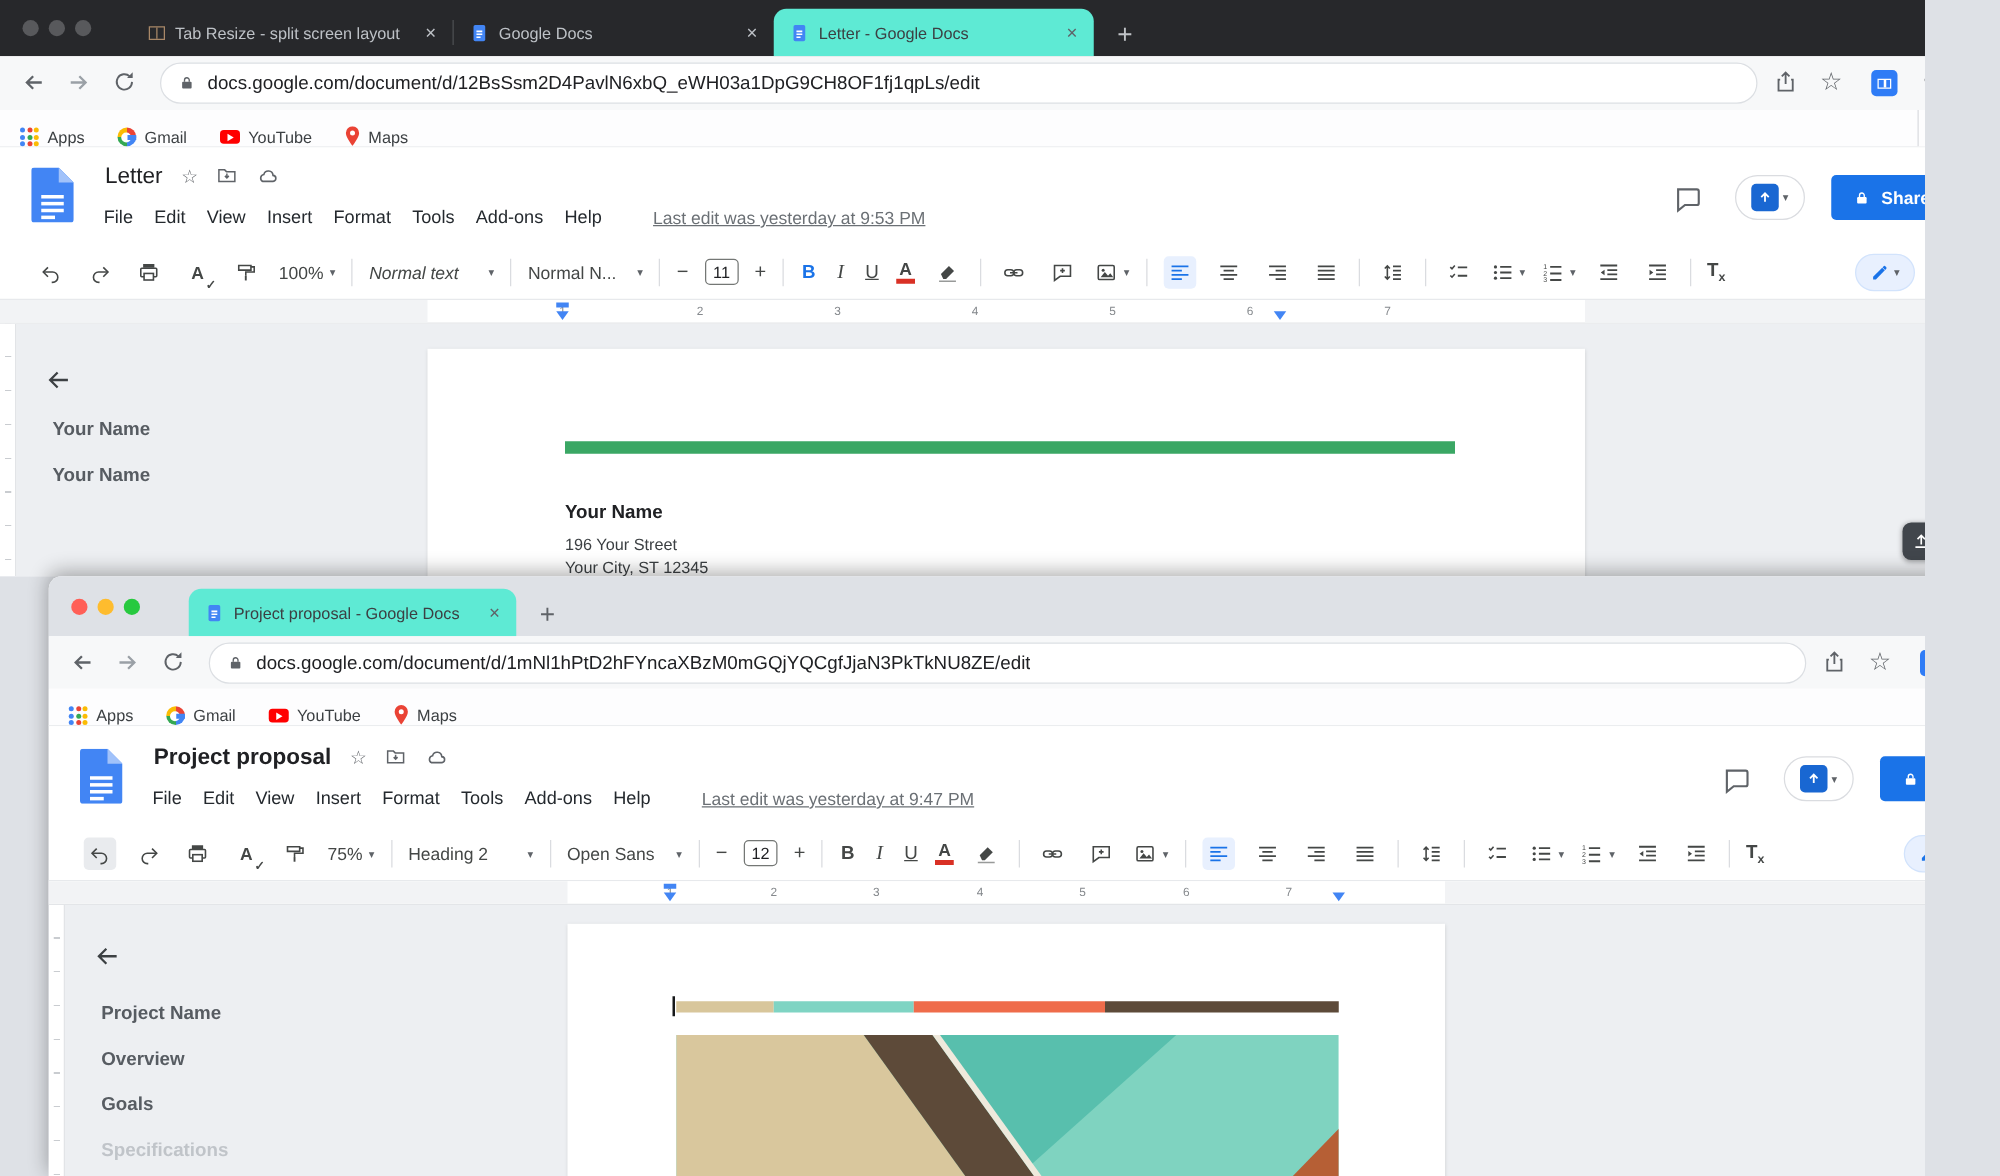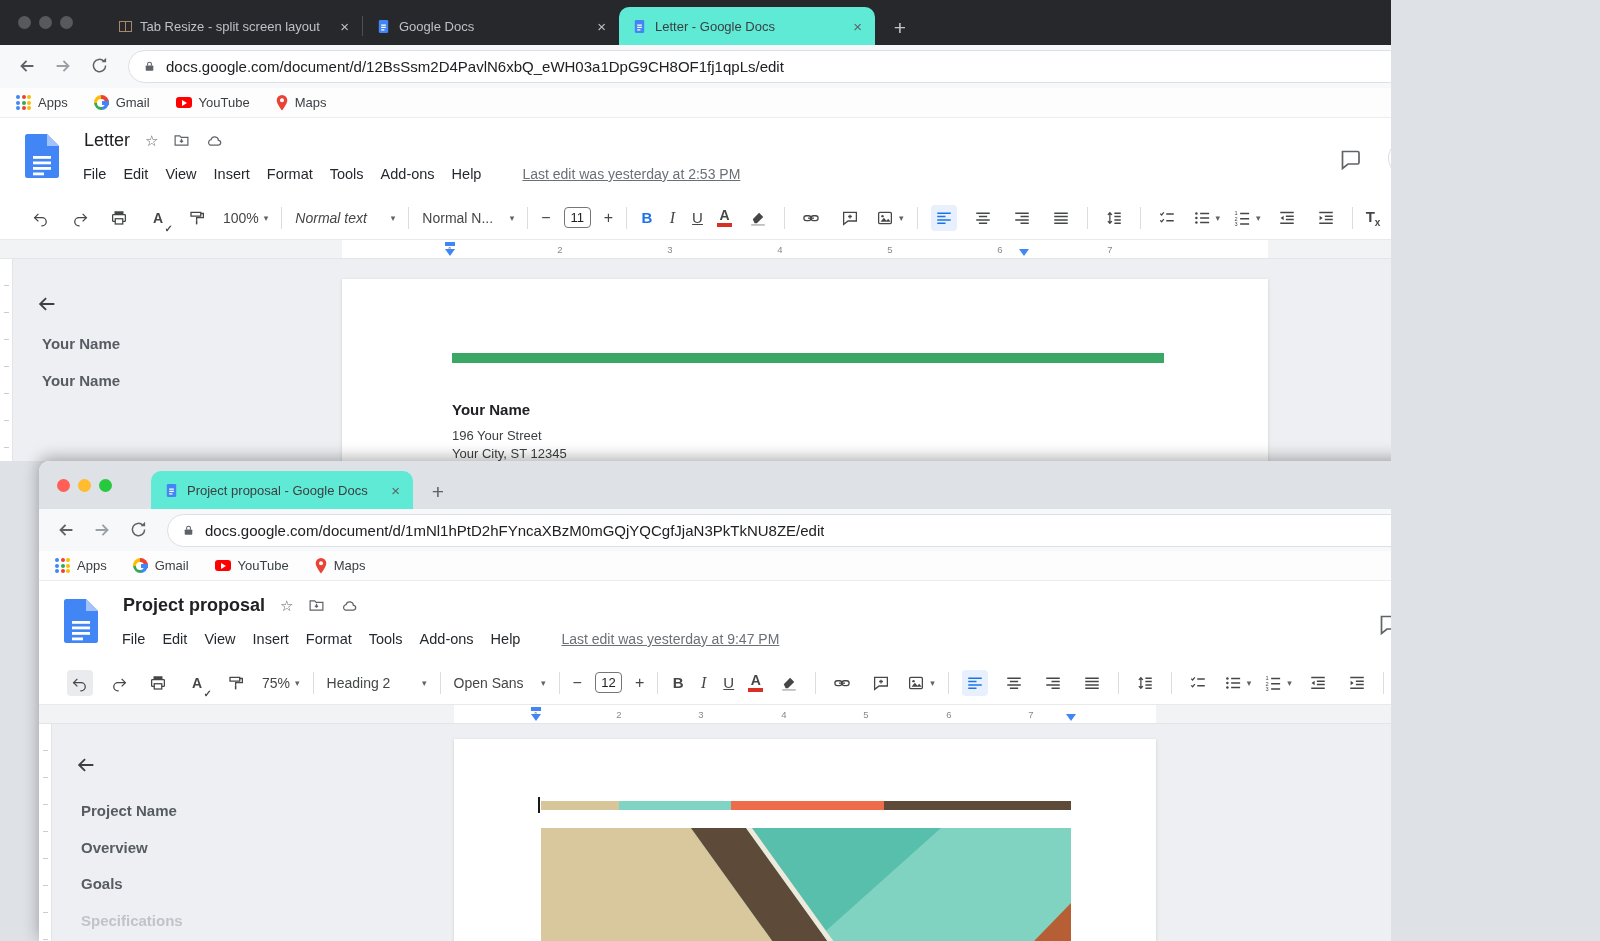--- a/index.html
+++ b/index.html
@@ -1,18 +1,18 @@
 <!DOCTYPE html>
 <html style="--accent-blue: #1a73e8; --docs-blue: #4285f4; --green-bar: #3aa764; --banner-tan: #d8c69b; --banner-teal: #7fd4c3; --banner-orange: #ef6c4b; --banner-brown: #5d4a39; --art-teal: #7fd3c0; --art-teal-dark: #58bfad; --art-tan: #d9c79d; --art-rust: #b65f35; --art-brown-dark: #503c2c;"><head>
 <meta charset="utf-8">
 <style>
   * { margin:0; padding:0; box-sizing:border-box; }
   html,body { width:1600px; height:941px; overflow:hidden; background:#dee1e6;
               font-family:"Liberation Sans", sans-serif; }
-  .stage { position:relative; width:1391px; height:941px; overflow:hidden; }
+  .stage { position:relative; width:1540px; height:941px; overflow:hidden; }
   .win { position:absolute; left:0; width:1600px; background:#fff; }
   #win-top { top:0; height:461px; z-index:1; }
   #win-bottom { top:461px; height:480px; z-index:2; box-shadow:0 -3px 16px rgba(0,0,0,.32);
                 border-radius:10px 10px 0 0;margin-left:39px; }
 
   
   .tabstrip { position:absolute; left:0; right:0; top:0; }
   .tabstrip.dark  { height:45px; background:#27282b; }
   .tabstrip.light { height:48px; background:#dee1e6; border-radius:10px 10px 0 0; }
   .lights { position:absolute; left:18px; top:16px; display:flex; gap:8px; }
@@ -42,21 +42,21 @@
              border-radius:17px; background:#fff; border:1px solid #dcdfe3;
              display:flex; align-items:center; gap:10px; padding:0 14px; }
   .url { font-size:15px; color:#202124; white-space:nowrap; overflow:hidden; }
   .extsq { width:21px; height:21px; border-radius:4px; background:#2f7cf6;
            display:flex; align-items:center; justify-content:center; }
   .extinner { width:11px; height:8px; border:1.5px solid #fff; position:relative; display:block; }
   .extinner::after { content:""; position:absolute; left:45%; top:0; bottom:0; width:1.5px; background:#fff; }
 
   
   .bmbar { position:absolute; left:0; right:0; height:30px; background:#fdfdfe;
-           display:flex; align-items:center; gap:26px; padding-left:16px;
+           display:flex; align-items:flex-end; gap:26px; padding-left:16px;
            font-size:13px; color:#3c4043; border-bottom:1px solid #ebedef; }
   .bm { display:flex; align-items:center; gap:7px; }
   .bm-right { position:absolute; right:0; top:0; height:100%; display:flex; align-items:center;
               gap:9px; padding:0 2px 0 12px; border-left:1px solid #dadce0; background:#fdfdfe; }
   .appsic { display:grid; grid-template-columns:repeat(3,4px); gap:1.5px; }
   .appsic i { width:4px; height:4px; border-radius:50%; display:block; }
   .appsic i:nth-child(3n+1){background:#4285f4;} .appsic i:nth-child(3n+2){background:#ea4335;}
   .appsic i:nth-child(3n){background:#fbbc04;} .appsic i:nth-child(5){background:#34a853;}
   .gic { width:15px; height:15px; border-radius:50%; position:relative;
          background:conic-gradient(#ea4335 0 25%, #4285f4 25% 50%, #34a853 50% 75%, #fbbc04 75% 100%); }
@@ -302,21 +302,21 @@
       </div>
       <div class="dmenu">
         <span>File</span>
         <span>Edit</span>
         <span>View</span>
         <span>Insert</span>
         <span>Format</span>
         <span>Tools</span>
         <span>Add-ons</span>
         <span>Help</span>
-        <span class="lastedit">Last edit was yesterday at 2:53 PM</span>
+        <span class="lastedit">Last edit was yesterday at 9:53 PM</span>
       </div>
       <span class="hd-comment" style="top:30px;">
           <svg class="ti" style="width:24px;height:24px;" viewBox="0 0 24 24">
             <path class="st" d="M4.5 3.5h15A1.5 1.5 0 0 1 21 5v9.5a1.5 1.5 0 0 1-1.5 1.5H10l-5.5 4.5z"></path>
           </svg>
         </span>
       <span class="presentpill" style="top:22px;">
         <span class="presq">
             <svg width="16" height="16" viewBox="0 0 24 24">
               <path d="M12 17V7M7.5 11.5 12 7l4.5 4.5" stroke="#fff" stroke-width="2.2" fill="none"></path>

